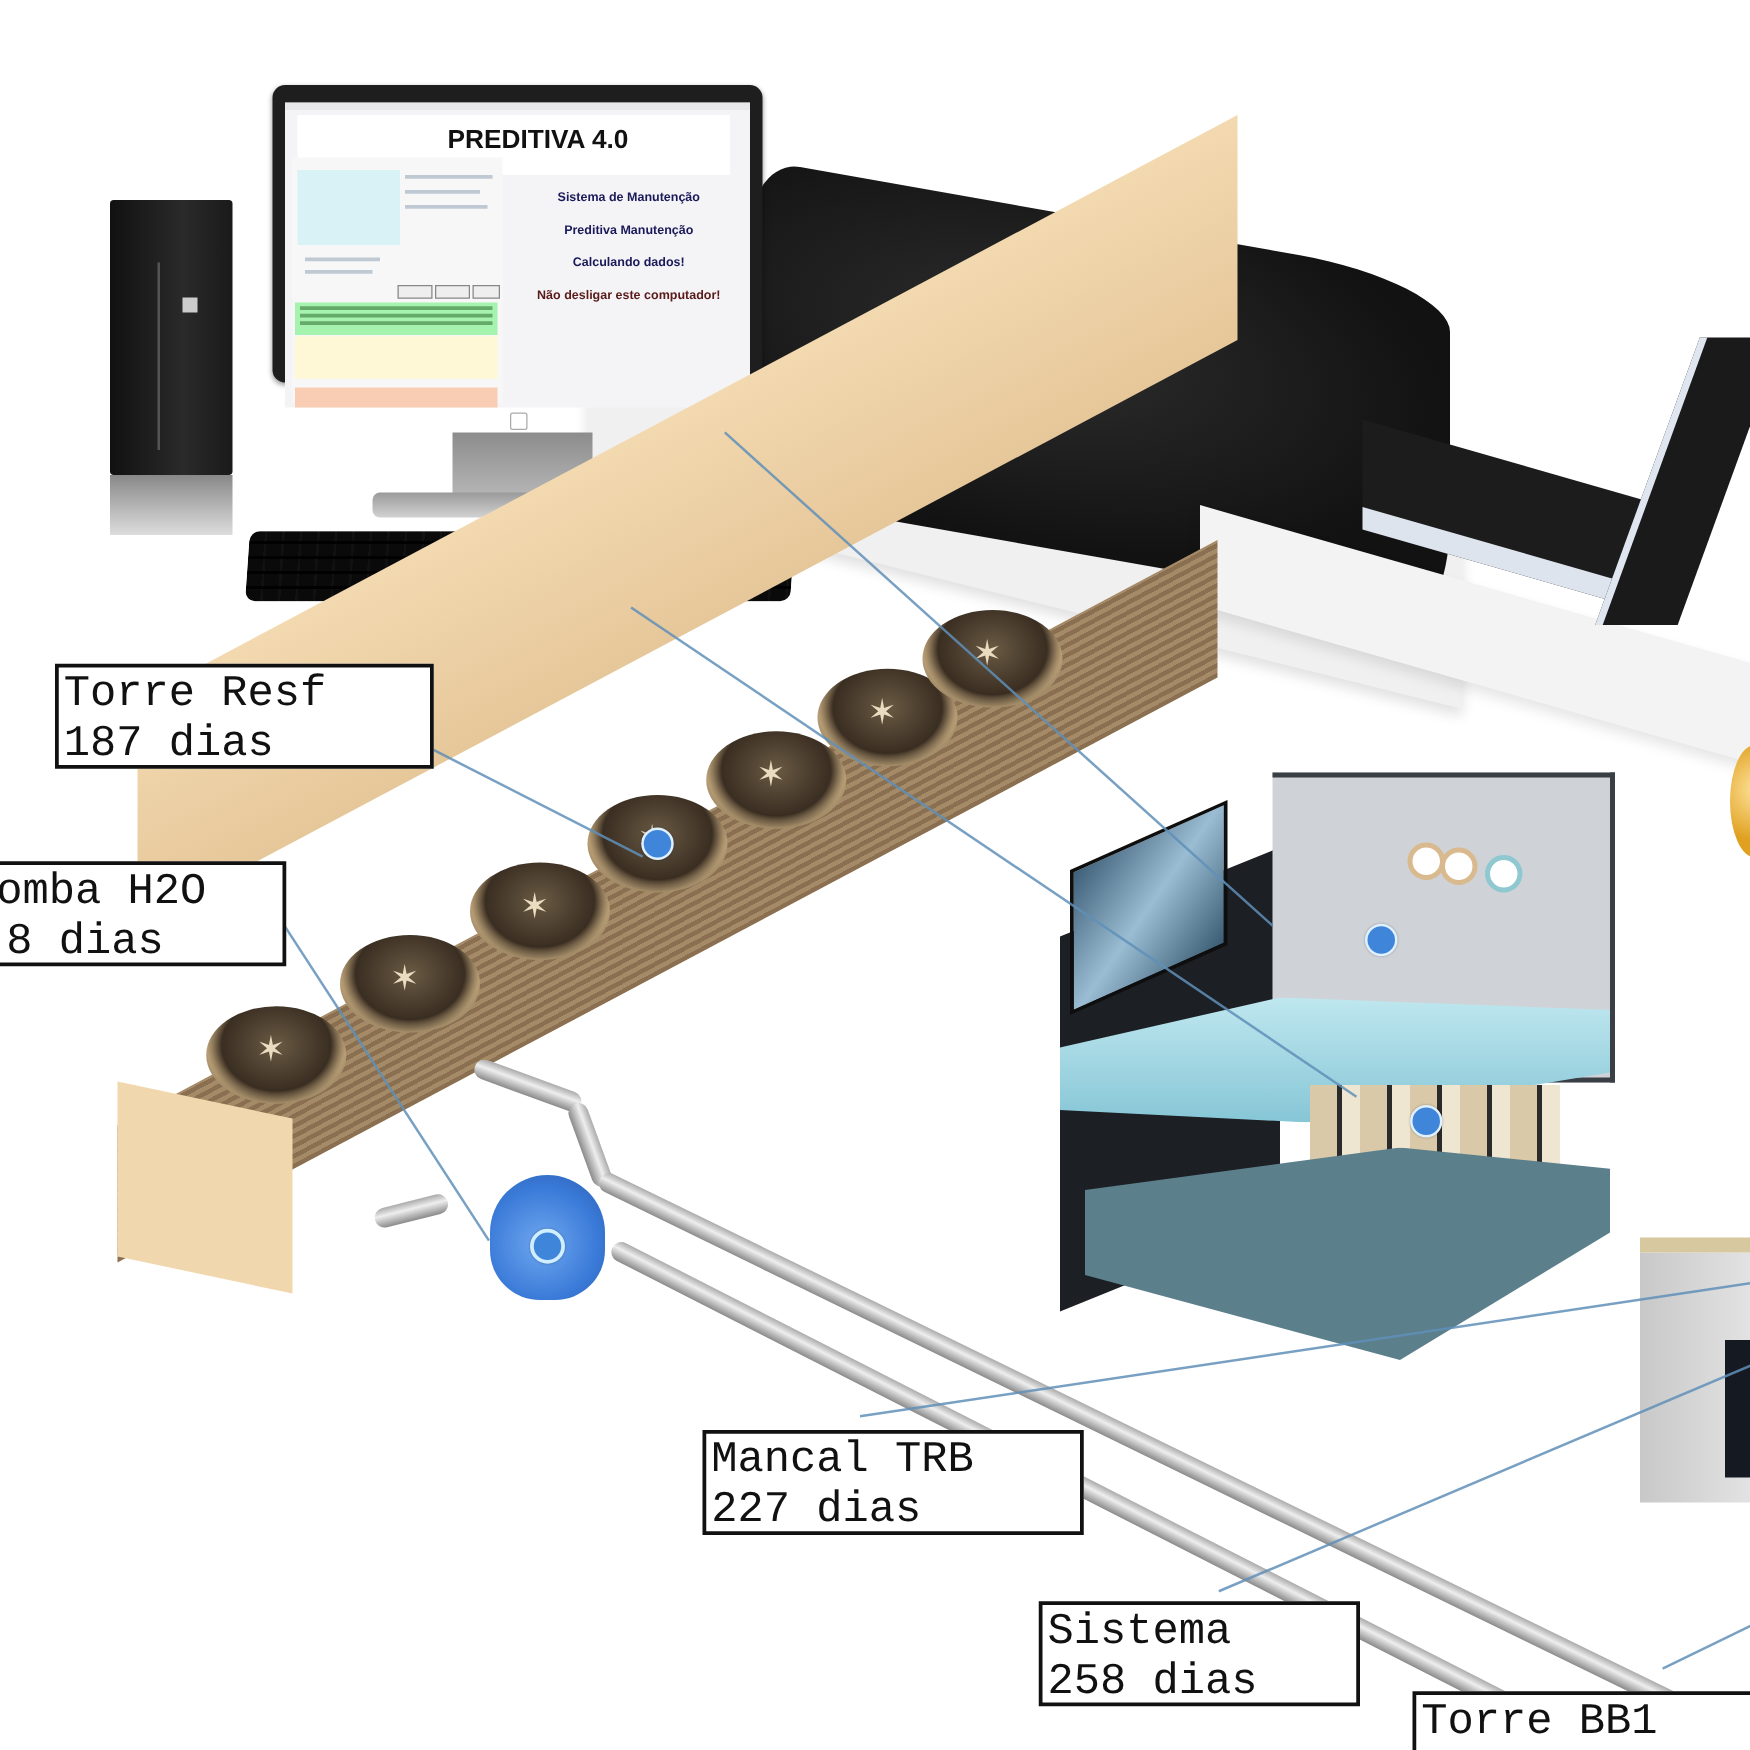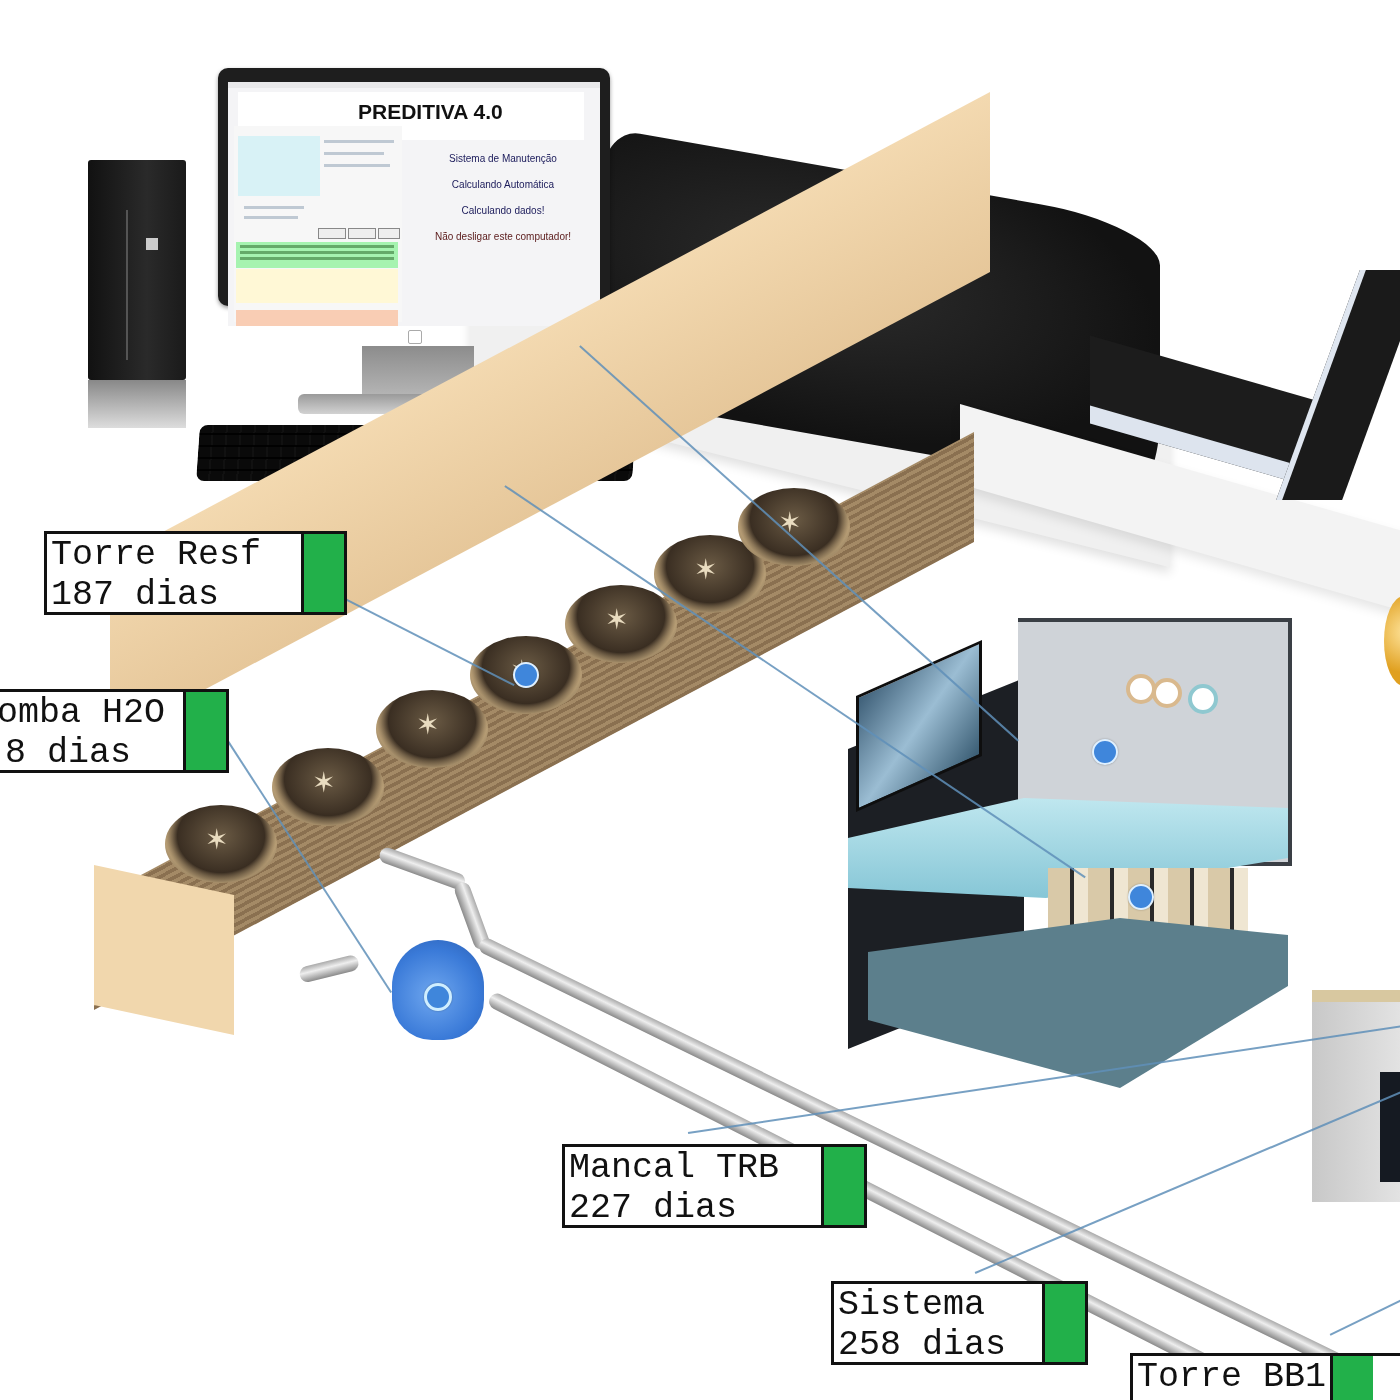--- a/index.html
+++ b/index.html
@@ -34,21 +34,21 @@
   .screen-left { position: absolute; left: 6px; top: 44px; width: 168px; height: 196px; background: #f7f7f7; }
   .screen-form-cyan { position: absolute; left: 4px; top: 10px; width: 82px; height: 60px; background: #d8f2f6; }
   .form-line { position: absolute; height: 3px; background: #9ab; opacity: .6; }
   .screen-btn { position: absolute; height: 9px; border: 1px solid #888; background: #eee; }
   .screen-green { position: absolute; left: 2px; top: 116px; width: 162px; height: 26px; background: #a6f3b0; }
   .screen-yellow { position: absolute; left: 2px; top: 143px; width: 162px; height: 34px; background: #fff8d6; }
   .screen-salmon { position: absolute; left: 2px; top: 184px; width: 162px; height: 22px; background: #f9cdb4; }
   .screen-green .row { height: 3px; background: #3a7a3a; margin: 3px 4px 0; opacity: .6; }
   .screen-right { position: absolute; left: 180px; top: 64px; width: 190px; }
   .screen-msg {
-    text-align: center; font-size: 10px; font-weight: normal; color: #1a1a5a;
+    text-align: center; font-size: 10px; font-weight: bold; color: #1a1a5a;
     height: 26px; line-height: 26px; white-space: nowrap;
   }
   .screen-msg.warn { color: #5a1a1a; }
   .monitor-logo { position: absolute; left: 190px; top: 262px; width: 12px; height: 12px; border: 1px solid #aaa; border-radius: 2px; }
   .stand-neck { position: absolute; left: 362px; top: 346px; width: 112px; height: 50px; background: linear-gradient(#8c8c8c, #b5b5b5); }
   .stand-base { position: absolute; left: 298px; top: 394px; width: 244px; height: 20px; border-radius: 6px; background: linear-gradient(#9a9a9a, #d2d2d2); }
 
   
   .tower { position: absolute; left: 88px; top: 160px; width: 98px; height: 268px; }
   .tower-body { position: absolute; left: 0; top: 0; width: 98px; height: 220px; background: linear-gradient(90deg, #111, #2a2a2a 60%, #1a1a1a); border-radius: 3px; }
@@ -111,21 +111,21 @@
   
   .leader { position: absolute; height: 1.5px; background: #5f8fb8; transform-origin: left center; opacity: .85; }
 
   
   .marker { position: absolute; width: 22px; height: 22px; border-radius: 50%; background: #3f86db; border: 2px solid #dff0ff; box-shadow: 0 0 2px rgba(0,0,0,.3); cursor: pointer; }
   .marker.ring { background: #3f86db; border: 3px solid #cfeeff; }
 
   
   .asset-label {
     position: absolute; display: flex; border: 3px solid #111; background: #fff; cursor: pointer;
-    height: 84px; box-sizing: border-box;
+    height: 84px; box-sizing: border-box; flex-direction: column;
   }
   .asset-text {
     font-family: "Liberation Mono", monospace; font-size: 35px; line-height: 40px;
     color: #111; padding: 1px 4px 0 4px; white-space: pre;
   }
   .asset-status { width: 40px; background: #22b04a; border-left: 3px solid #111; }
 </style>
 </head>
 <body>
 
@@ -168,21 +168,21 @@
           <div class="row"></div>
             <div class="row"></div>
             <div class="row"></div>
         </div>
         <div class="screen-yellow"></div>
         <div class="screen-salmon"></div>
       </div>
 
       <div class="screen-right">
         <div class="screen-msg">Sistema de Manutenção</div>
-        <div class="screen-msg">Calculando Automática</div>
+        <div class="screen-msg">Preditiva Manutenção</div>
         <div class="screen-msg">Calculando dados!</div>
         <div class="screen-msg warn">Não desligar este computador!</div>
       </div>
     </div>
     <div class="monitor-logo"></div>
   </div>
 
   <div class="keyboard"></div>
 
   <div class="ct-front"></div>

